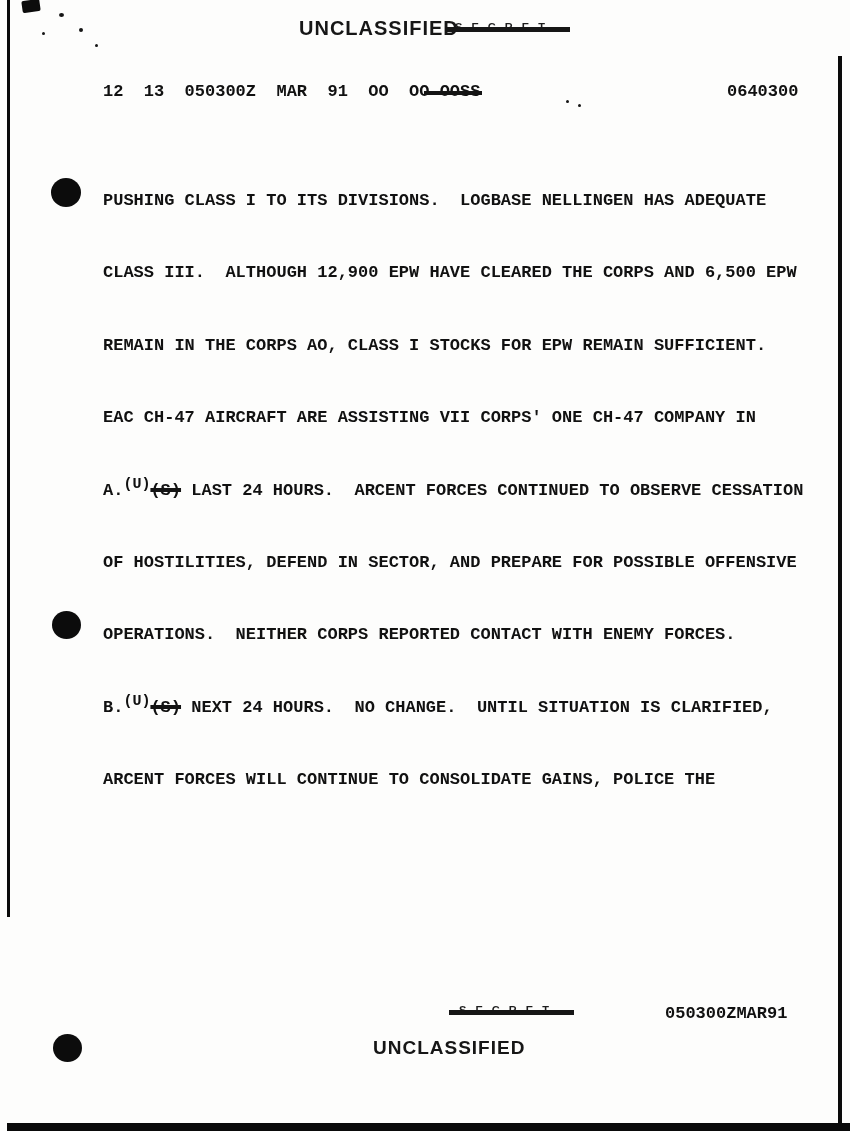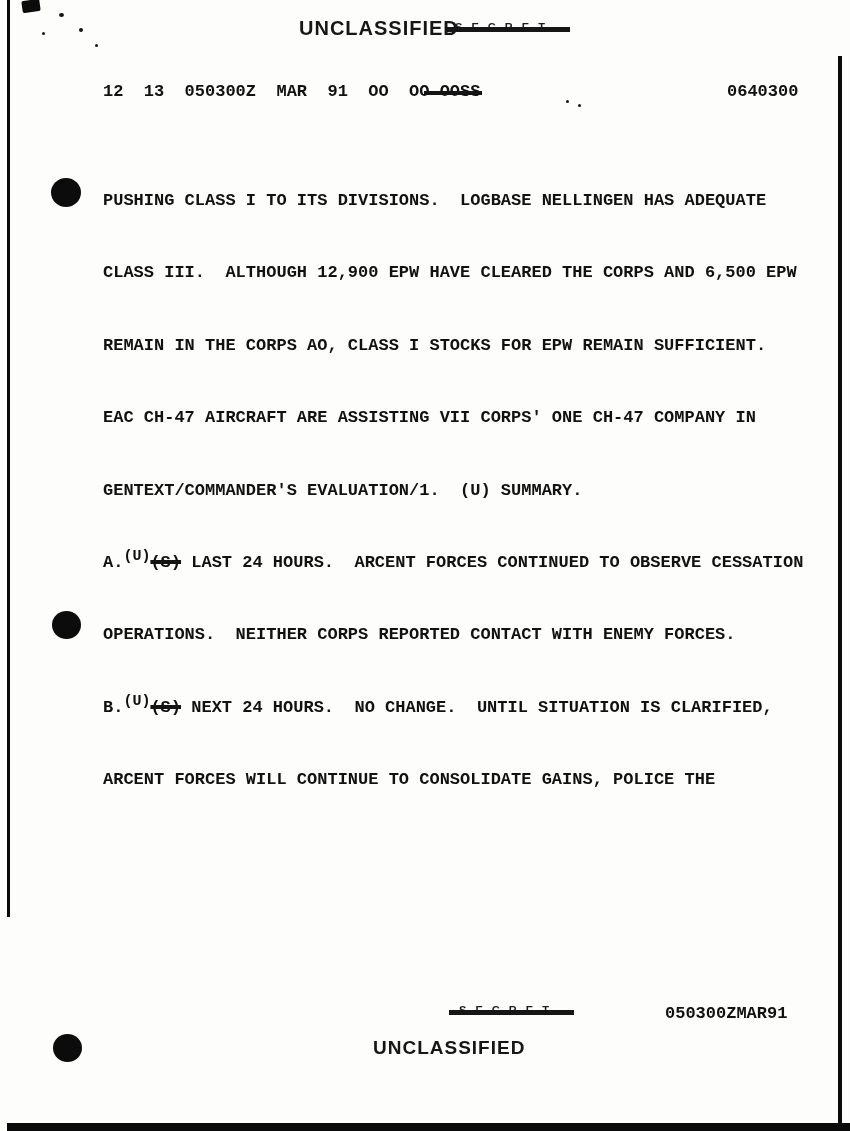--- a/index.html
+++ b/index.html
@@ -108,22 +108,22 @@
   <div class="secret secret-top">S E C R E T</div>
 
   <div class="mono header-line"><span>12  13  050300Z  MAR  91  OO  OO </span><span class="struck-code">OOSS</span></div>
   <div class="mono doc-number">0640300</div>
 
   <div class="body-block mono">
     <div class="bl">PUSHING CLASS I TO ITS DIVISIONS.  LOGBASE NELLINGEN HAS ADEQUATE</div>
     <div class="bl">CLASS III.  ALTHOUGH 12,900 EPW HAVE CLEARED THE CORPS AND 6,500 EPW</div>
     <div class="bl">REMAIN IN THE CORPS AO, CLASS I STOCKS FOR EPW REMAIN SUFFICIENT.</div>
     <div class="bl">EAC CH-47 AIRCRAFT ARE ASSISTING VII CORPS' ONE CH-47 COMPANY IN</div>
-    <div class="bl">GENTEXT/COMMANDER'S EVALUATION/1.  (U) SUMMARY.</div>
     <div class="bl"><span>A.</span><span class="sup">(U)</span><span class="struck">(S)</span><span> LAST 24 HOURS.  ARCENT FORCES CONTINUED TO OBSERVE CESSATION</span></div>
+    <div class="bl">OF HOSTILITIES, DEFEND IN SECTOR, AND PREPARE FOR POSSIBLE OFFENSIVE</div>
     <div class="bl">OPERATIONS.  NEITHER CORPS REPORTED CONTACT WITH ENEMY FORCES.</div>
     <div class="bl"><span>B.</span><span class="sup">(U)</span><span class="struck">(S)</span><span> NEXT 24 HOURS.  NO CHANGE.  UNTIL SITUATION IS CLARIFIED,</span></div>
     <div class="bl">ARCENT FORCES WILL CONTINUE TO CONSOLIDATE GAINS, POLICE THE</div>
     
     
     
     
     
     
   </div>

